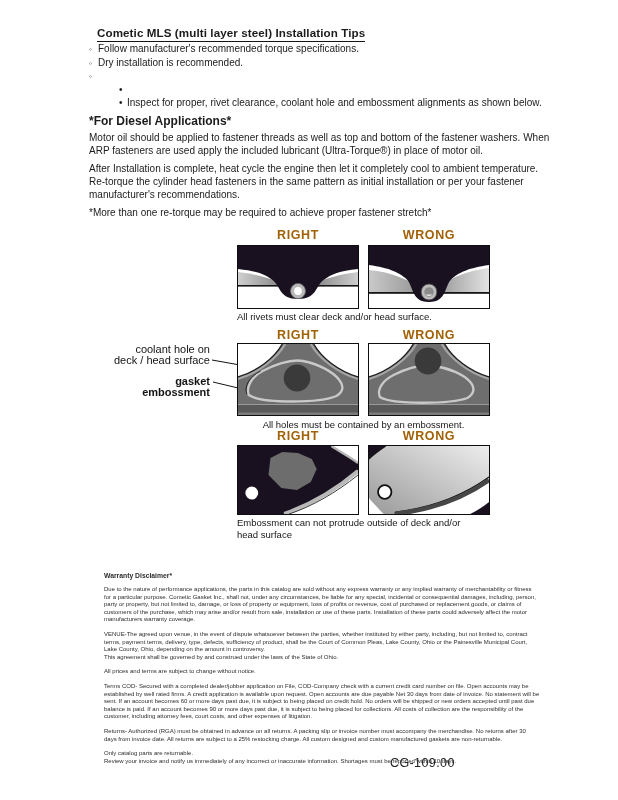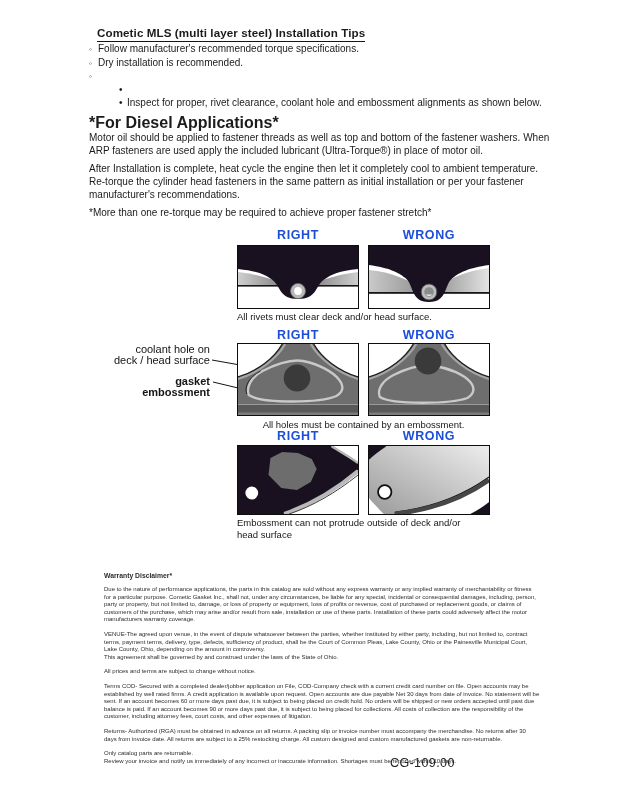--- a/index.html
+++ b/index.html
@@ -12,23 +12,23 @@
   .title{
     position:absolute;left:97px;top:26px;margin:0;
     font-size:11.6px;font-weight:700;letter-spacing:0.1px;
     border-bottom:1.6px solid #151515;padding-bottom:2px;display:inline-block;
   }
   .bullets{position:absolute;left:89px;top:42px;font-size:10px;line-height:13px;white-space:nowrap;}
   .b{display:flex;align-items:baseline;}
   .b .mk{width:9px;font-size:8px;}
   .b.l2{padding-left:30px;}
   .b.l2 .mk{width:8px;font-size:10px;}
-  .dh{position:absolute;left:89px;top:114px;font-size:16px;font-weight:700;}
+  .dh{position:absolute;left:89px;top:114px;font-size:12px;font-weight:700;}
   .bp{position:absolute;left:89px;width:462px;margin:0;font-size:10px;line-height:13px;}
-  .dlbl{position:absolute;width:122px;text-align:center;font-size:12.5px;font-weight:600;letter-spacing:0.6px;color:#1d4ed8;}
+  .dlbl{position:absolute;width:122px;text-align:center;font-size:12.5px;font-weight:600;letter-spacing:0.6px;color:#a16207;}
   .frm{position:absolute;width:122px;border:1.6px solid #0d0d0d;background:#fff;box-sizing:border-box;}
   .frm svg{display:block;width:100%;height:100%;}
   .cap{position:absolute;font-weight:400;font-size:9.5px;color:#161616;line-height:12px;}
   .side{position:absolute;width:100px;text-align:right;font-size:11px;line-height:10.5px;color:#141414;}
   .leader{position:absolute;left:210px;top:355px;width:92px;height:42px;}
   .warr{position:absolute;left:104px;top:572px;width:436px;color:#2d2d2d;}
   .warr .wh{font-size:6.8px;font-weight:700;margin:0 0 7px 0;}
   .warr p{font-size:6px;line-height:7.6px;margin:0 0 7px 0;}
   .warr p.m0{margin-bottom:0;}
   .pgnum{position:absolute;left:390px;top:756px;font-size:12.5px;letter-spacing:0.4px;color:#1d1d1d;}

